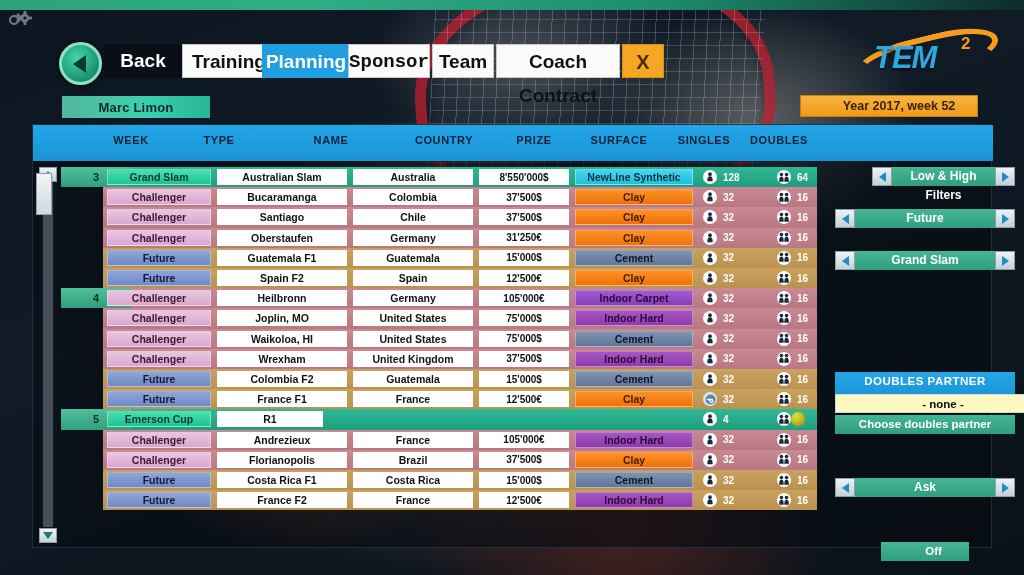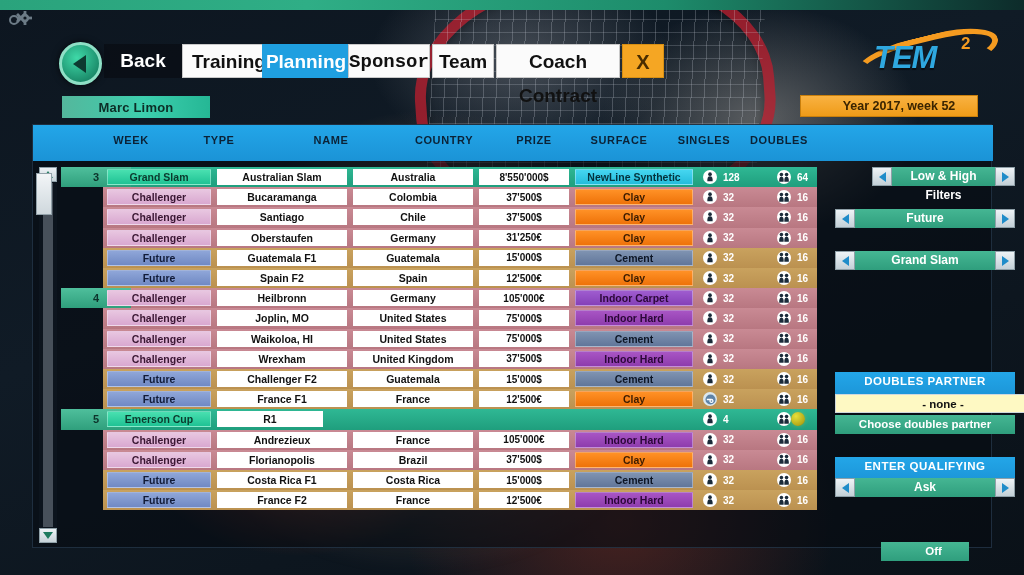--- a/index.html
+++ b/index.html
@@ -578,21 +578,21 @@
               <path d="M10 5 C7.8 5 7.2 7 7.4 11 L12.6 11 C12.8 7 12.2 5 10 5Z" fill="#1b2b3a"></path>
             </svg>
           </span>
           <span class="pcount" style="color:#fff">16</span>
         </div>
       </div>
       <div class="row" style="top: 202px;">
         <div class="rowbg" style="background: linear-gradient(rgb(201, 162, 94), rgb(187, 145, 80));"></div>
         <div class="wk"></div>
         <div class="cell c-type" style="background: linear-gradient(rgb(143, 166, 216), rgb(112, 137, 196)); color: rgb(17, 27, 56);">Future</div>
-        <div class="cell c-name">Challenger F2</div>
+        <div class="cell c-name">Colombia F2</div>
         <div class="cell c-country">Guatemala</div>
         <div class="cell c-prize">15'000$</div>
         <div class="cell c-surface" style="background: linear-gradient(rgb(127, 147, 177), rgb(97, 118, 154)); color: rgb(13, 22, 38);">Cement</div>
         <div class="cell c-singles">
           <span class="pico">
             <svg width="10" height="10" viewBox="0 0 10 12">
               <circle cx="5" cy="2.6" r="2.2" fill="#1b2b3a"></circle>
               <path d="M5 5 C2.4 5 1.6 7.2 1.8 11 L8.2 11 C8.4 7.2 7.6 5 5 5Z" fill="#1b2b3a"></path>
             </svg>
           </span>
@@ -808,21 +808,20 @@
           <div class="la"></div>
         </div>
         <div class="mid">Grand Slam</div>
         <div class="arrowbtn">
           <div class="ra"></div>
         </div>
       </div>
       <div class="sectitle" style="top: 205px;">DOUBLES PARTNER</div>
       <div class="valuewhite" style="top: 227px;">- none -</div>
       <div class="greenbtn" style="top: 248px;">Choose doubles partner</div>
-      <div class="sectitle" style="top: 290px;">ENTER QUALIFYING</div>
       <div class="filt" style="top: 311px;">
         <div class="arrowbtn">
           <div class="la"></div>
         </div>
         <div class="mid">Ask</div>
         <div class="arrowbtn">
           <div class="ra"></div>
         </div>
       </div>
       <div class="greenbtn small" style="top: 375px; padding-left: 17px;">Off</div>

